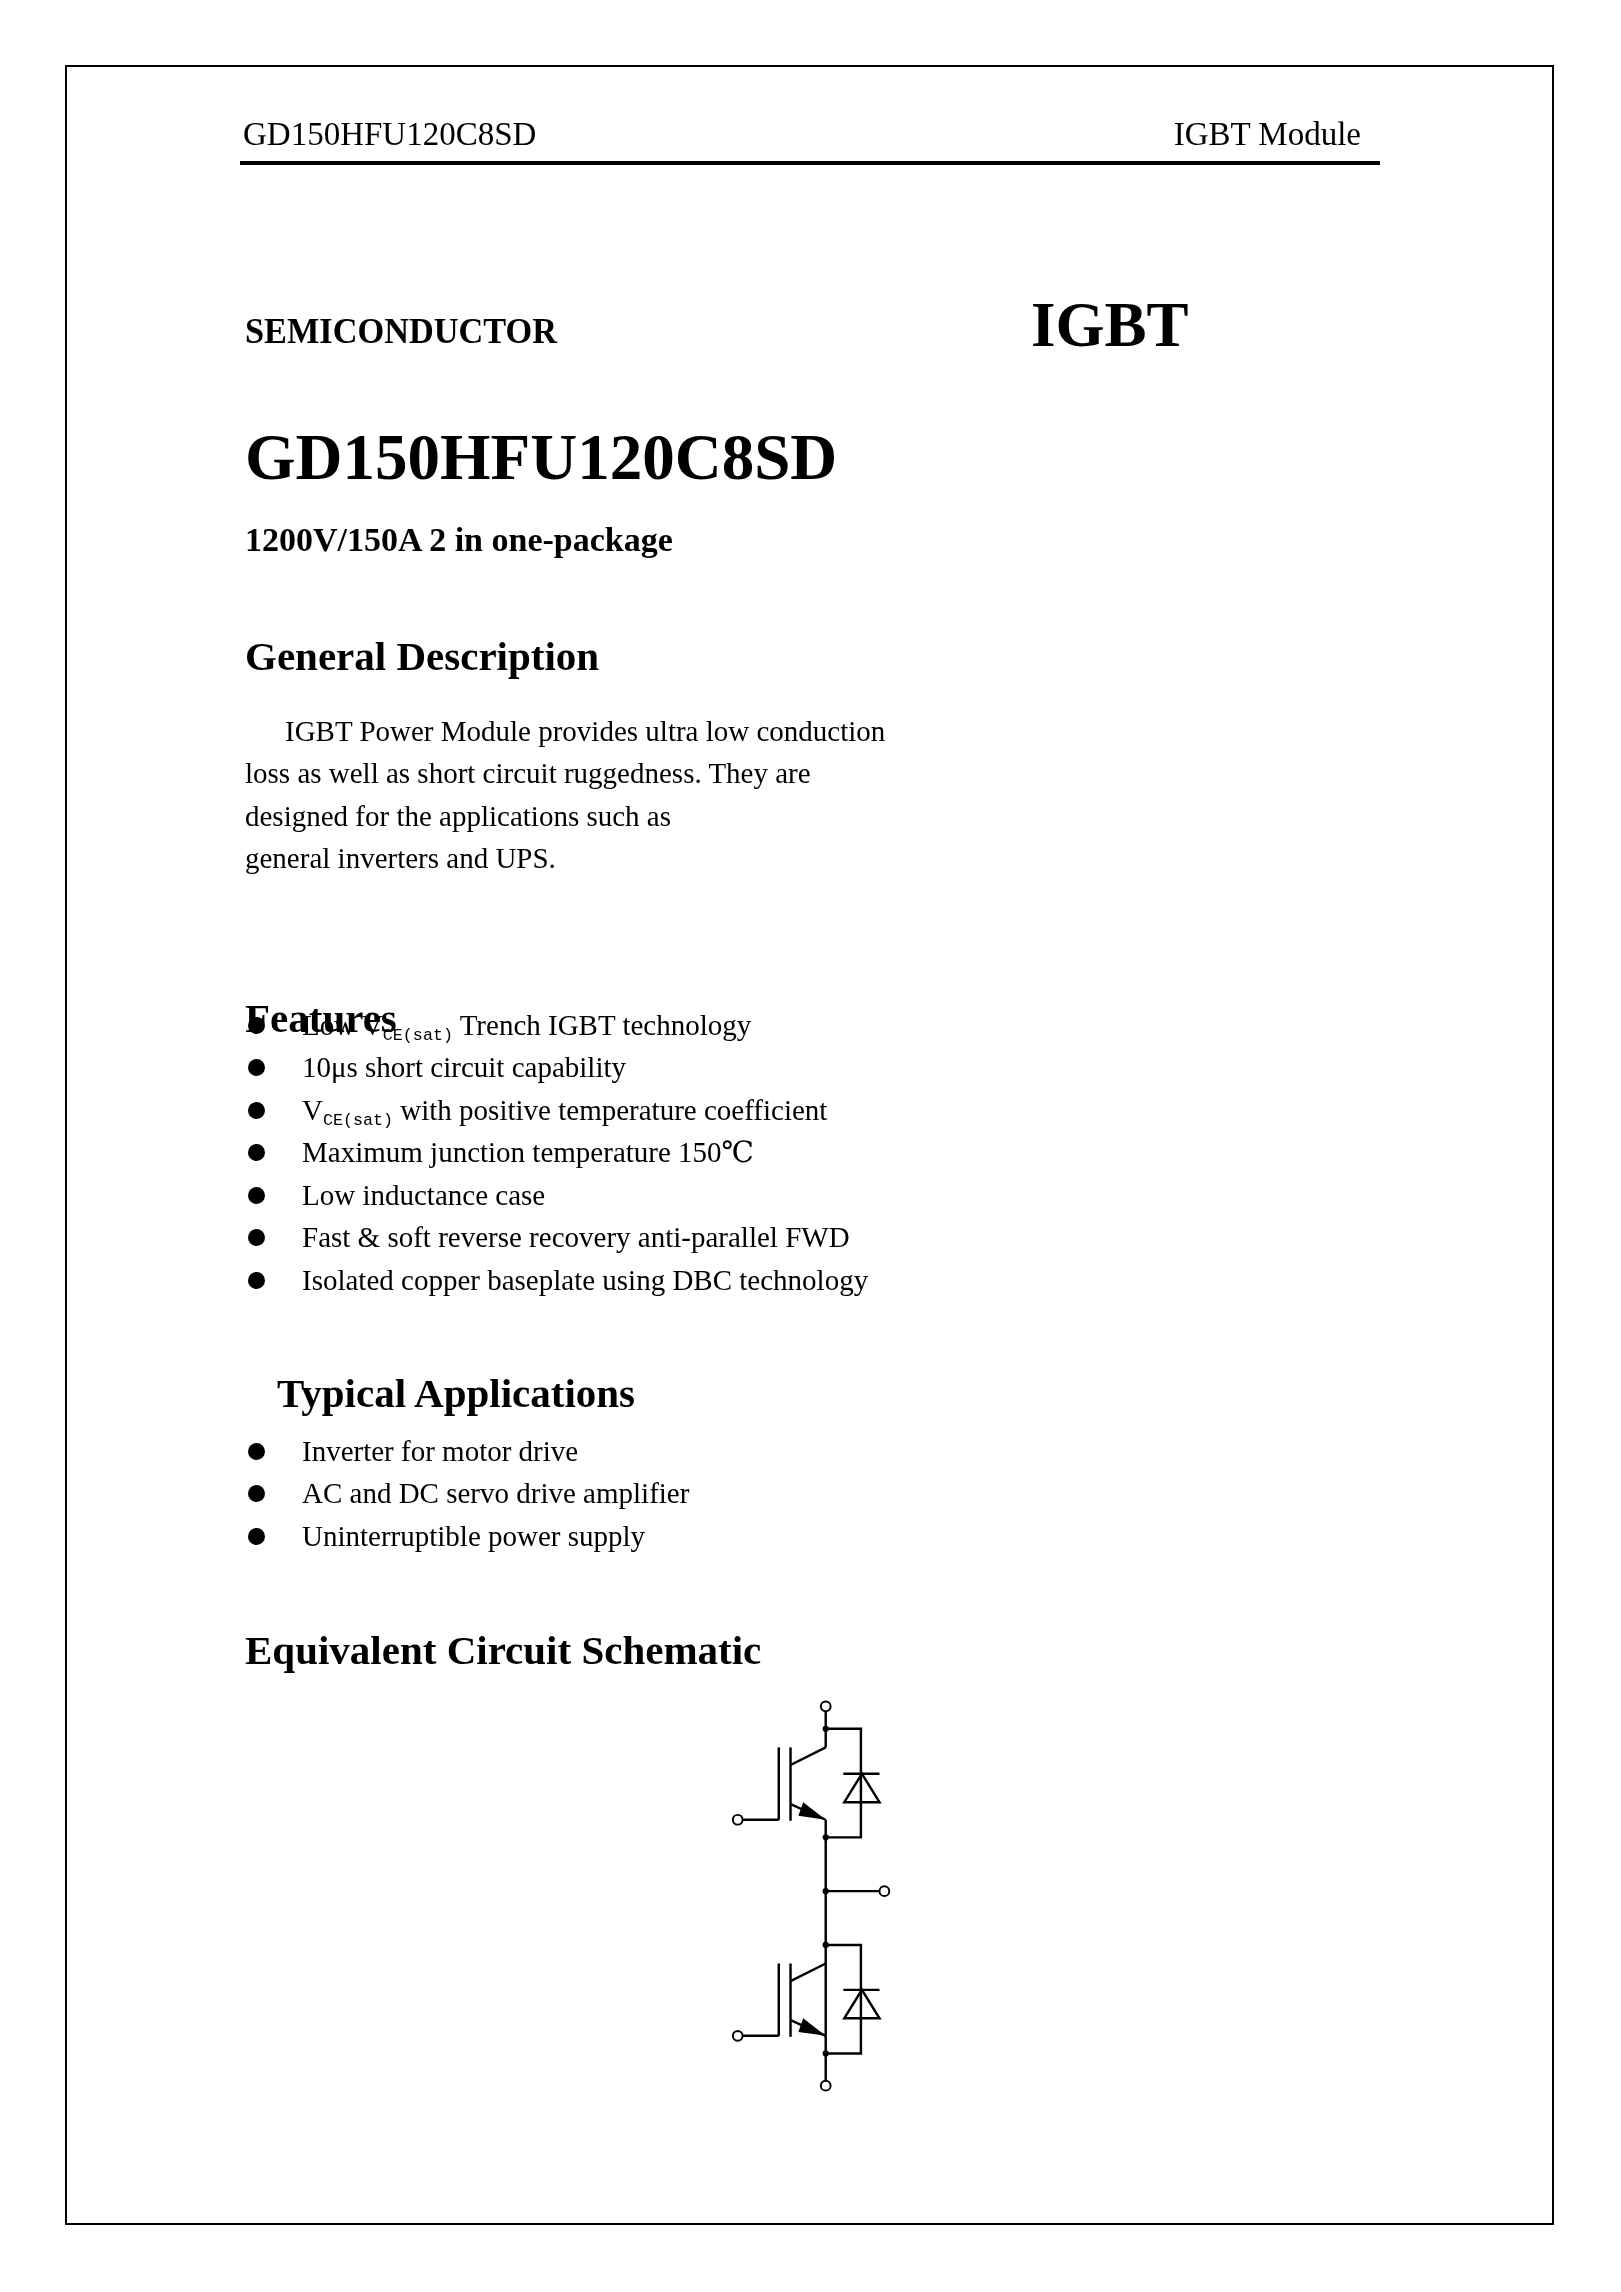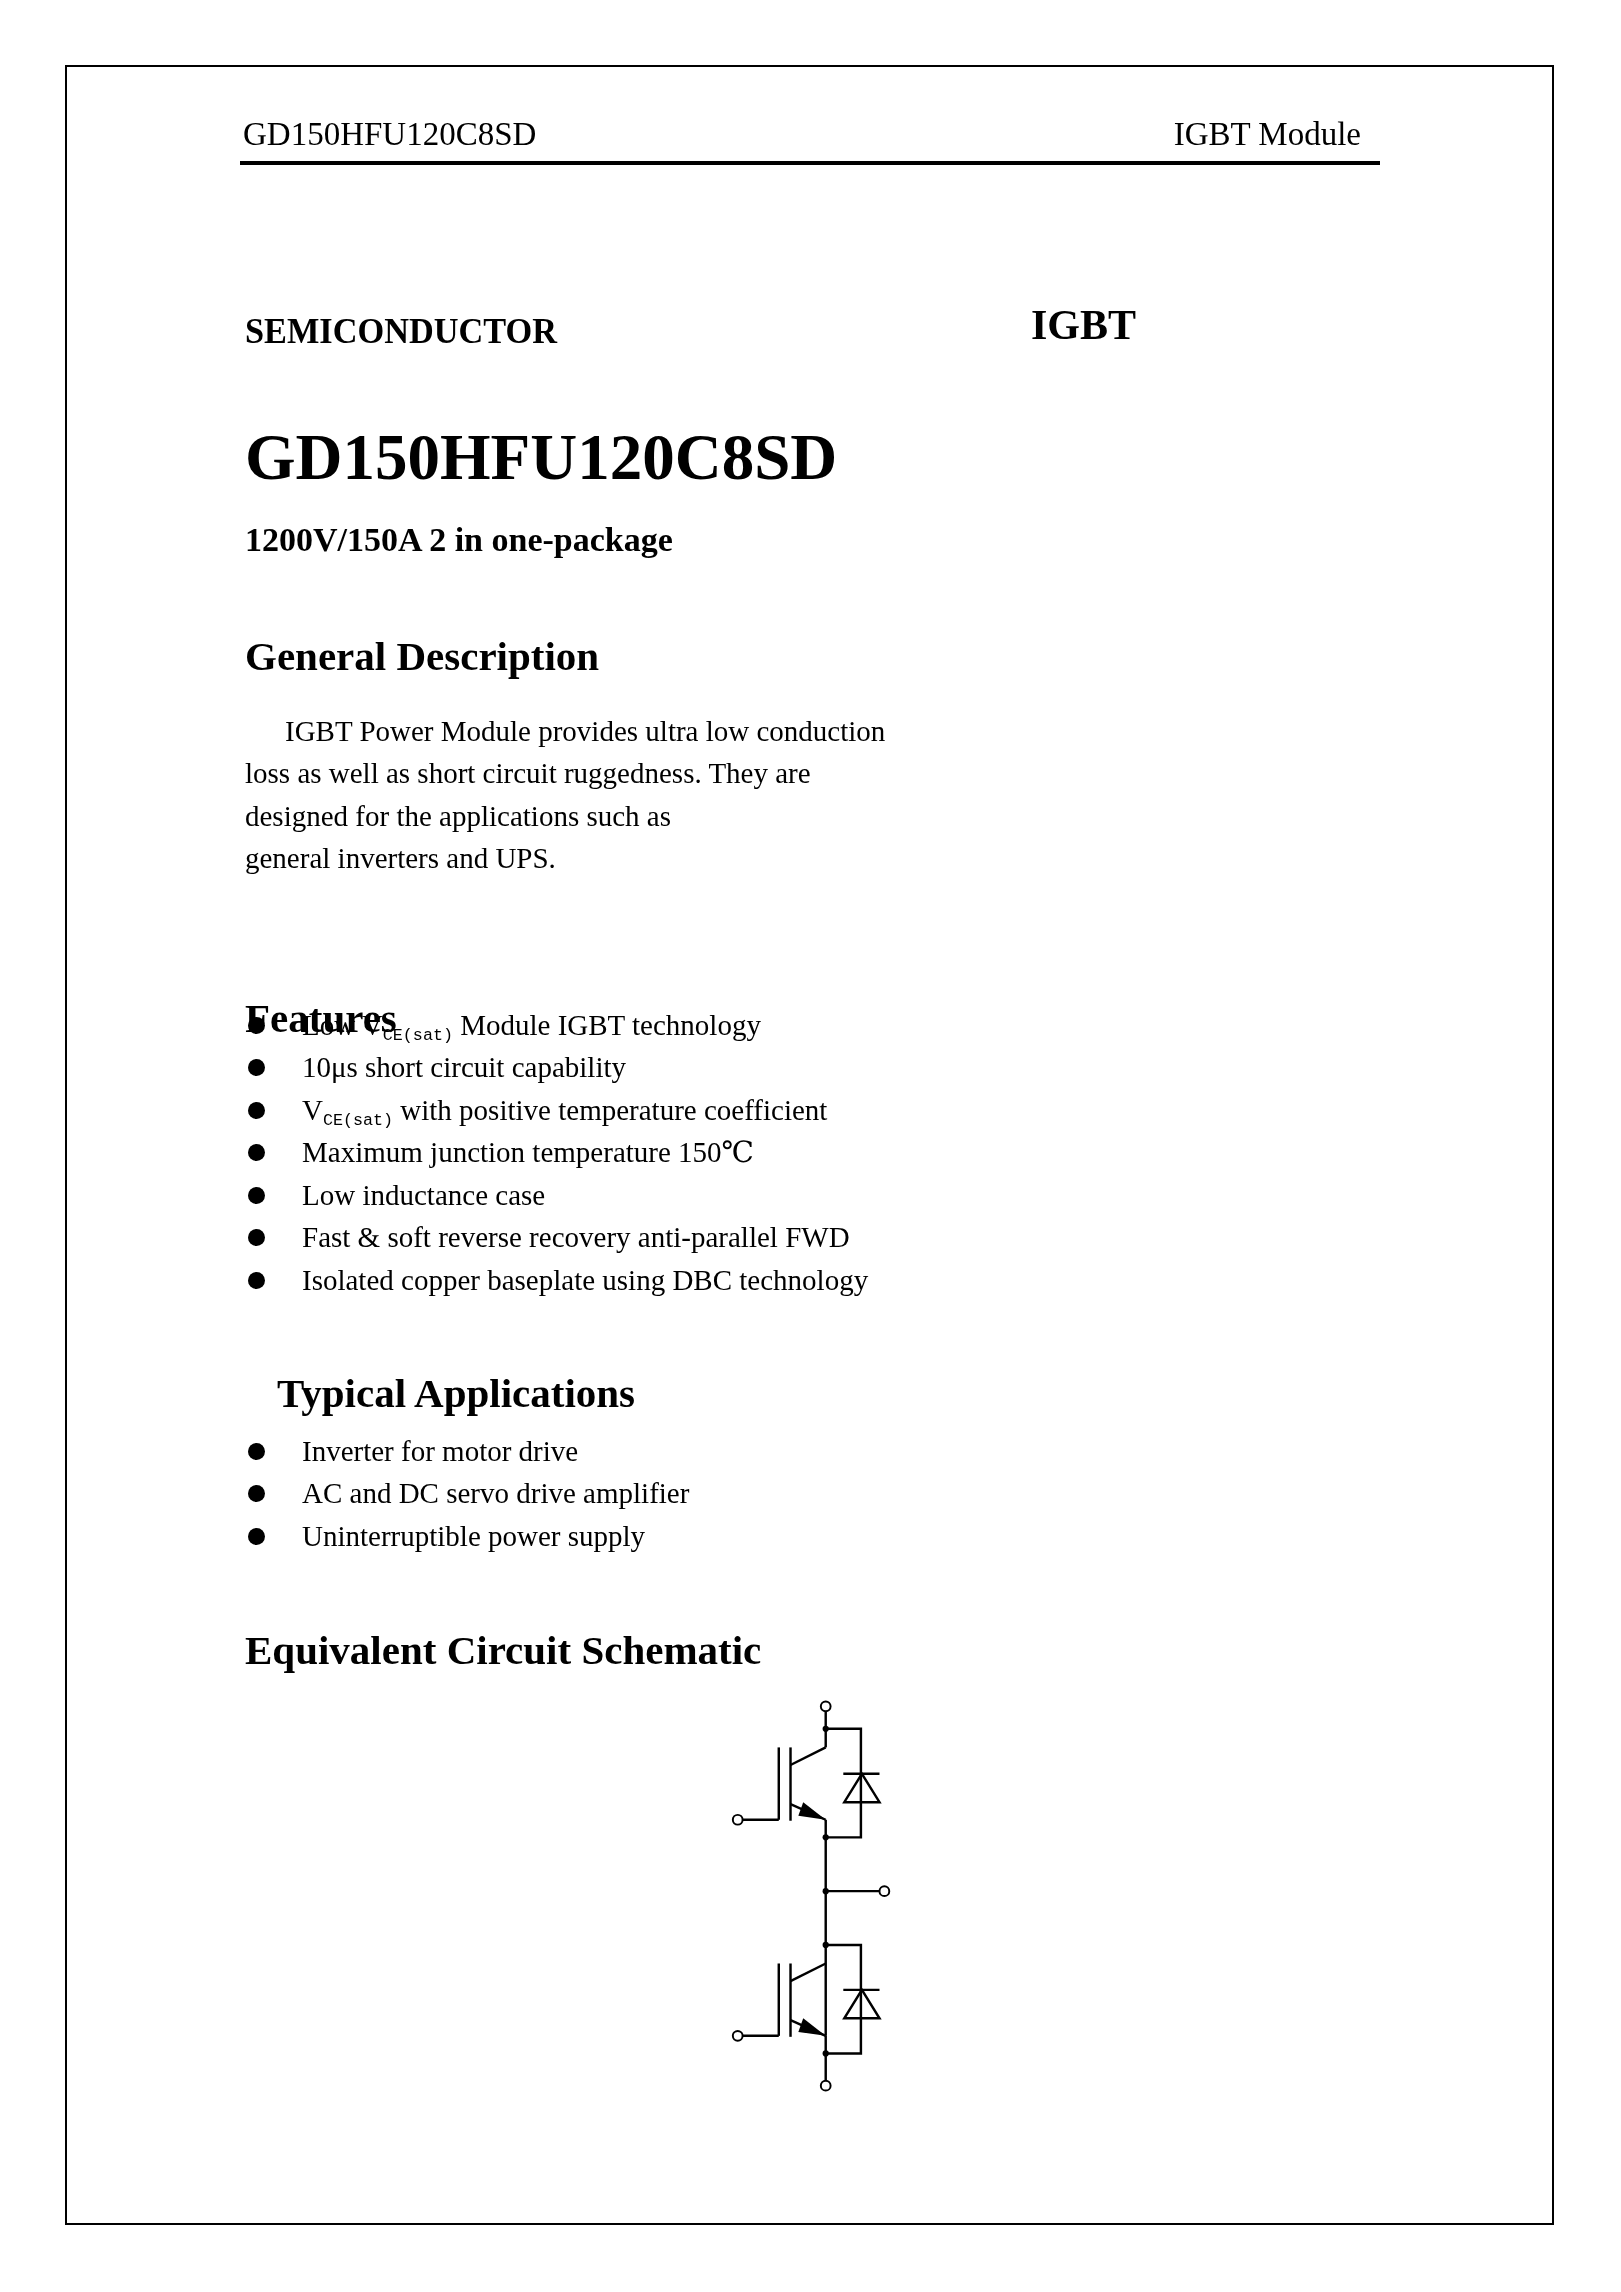--- a/index.html
+++ b/index.html
@@ -6,21 +6,21 @@
   body { width: 1621px; height: 2293px; position: relative; overflow: hidden;
          font-family: "Liberation Serif", "DejaVu Serif", serif; color: #000; }
   .page-border { position: absolute; left: 65px; top: 65px; width: 1489px; height: 2160px;
                  border: 2.9px solid #000; box-sizing: border-box; }
   .abs { position: absolute; white-space: nowrap; }
   .hdr { font-size: 33px; top: 115px; line-height: 39px; }
   .hdr-left { left: 243px; }
   .hdr-right { left: 1149px; width: 212px; text-align: right; }
   .hdr-rule { position: absolute; left: 240px; top: 161px; width: 1140px; height: 3.9px; background: #000; }
   .semi { left: 245px; top: 310px; font-size: 35px; font-weight: bold; line-height: 43px; transform: scaleX(0.98); transform-origin: left; }
-  .igbt { left: 1031px; top: 291px; font-size: 42px; font-weight: bold; line-height: 69px; }
+  .igbt { left: 1031px; top: 291px; font-size: 63px; font-weight: bold; line-height: 69px; }
   .part { left: 245px; top: 420px; font-size: 65px; font-weight: bold; line-height: 74px; letter-spacing: 0px; }
   .subtitle { left: 245px; top: 518px; font-size: 34px; font-weight: bold; line-height: 43px; }
   .h2 { font-size: 41px; font-weight: bold; line-height: 49px; left: 245px; }
   .body-line { font-size: 29px; line-height: 35px; left: 245px; }
   .bullet-row { position: absolute; left: 245px; height: 39px; font-size: 29px; line-height: 39px; white-space: nowrap; }
   .bullet-dot { position: absolute; left: 2.9px; top: 10.8px; width: 17.6px; height: 17.6px; border-radius: 50%; background: #000; }
   .bullet-text { position: absolute; left: 57px; top: 0; }
   .sub { font-size: 16.7px; vertical-align: -4.9px; font-family: Liberation Mono, monospace; }
   .schematic { position: absolute; left: 725px; top: 1691px; width: 176px; height: 412px; }
 </style>
@@ -42,21 +42,21 @@
 <div class="abs h2" style="top:632px;">General Description</div>
 <div class="abs body-line" style="top:714px;margin-left:40px;">IGBT Power Module provides ultra low conduction</div>
 <div class="abs body-line" style="top:756px;">loss as well as short circuit ruggedness. They are</div>
 <div class="abs body-line" style="top:799px;">designed for the applications such as</div>
 <div class="abs body-line" style="top:841px;">general inverters and UPS.</div>
 
 <div class="abs h2" style="top:994px;">Features</div>
 
 <div class="bullet-row" style="top:1006px;">
   <span class="bullet-dot"></span>
-  <span class="bullet-text"><span>Low V</span><span class="sub">CE(sat)</span><span> Module IGBT technology</span></span>
+  <span class="bullet-text"><span>Low V</span><span class="sub">CE(sat)</span><span> Trench IGBT technology</span></span>
 </div>
 <div class="bullet-row" style="top:1048px;">
   <span class="bullet-dot"></span>
   <span class="bullet-text"><span>10μs short circuit capability</span></span>
 </div>
 <div class="bullet-row" style="top:1091px;">
   <span class="bullet-dot"></span>
   <span class="bullet-text"><span>V</span><span class="sub">CE(sat)</span><span> with positive temperature coefficient</span></span>
 </div>
 <div class="bullet-row" style="top:1133px;">

